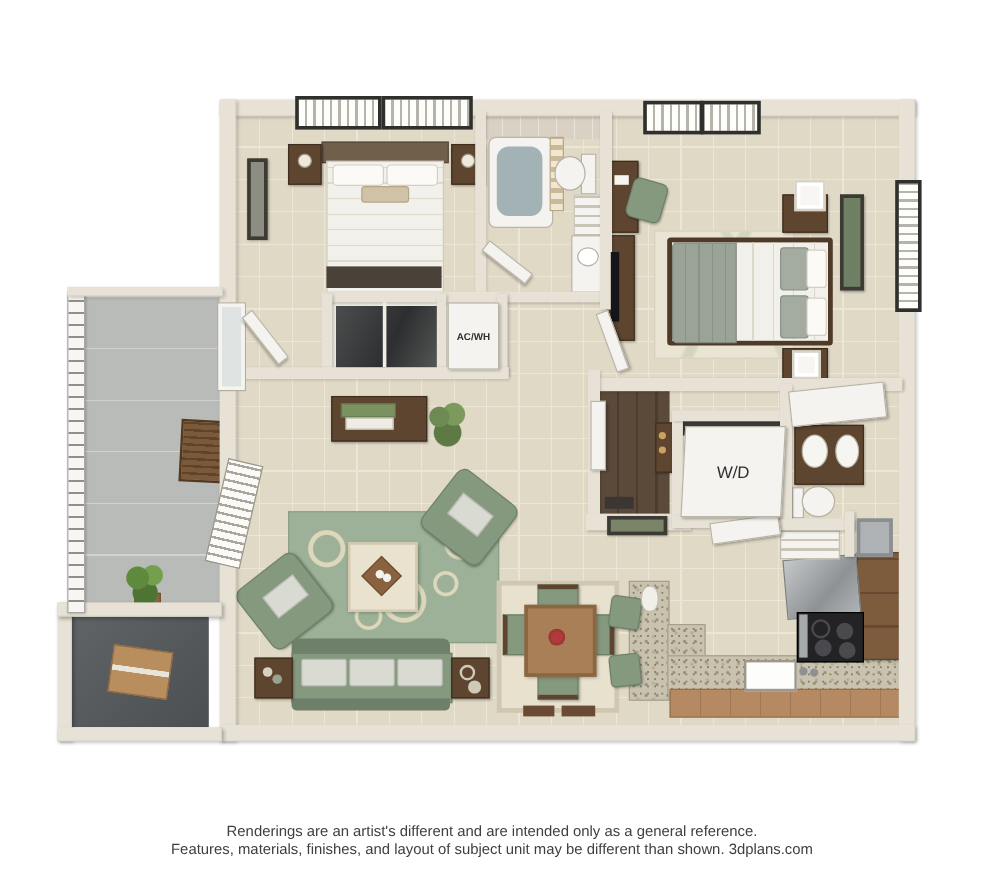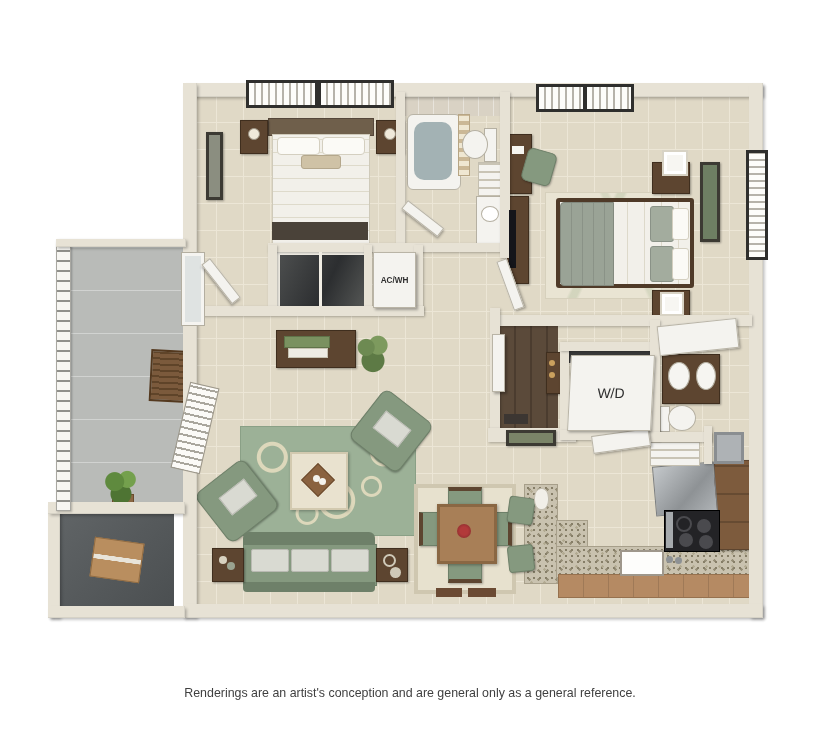--- a/index.html
+++ b/index.html
@@ -205,16 +205,17 @@
   <div class="abs" style="left:666px;top:512px;width:7px;height:36px;background:var(--stainless);z-index:5;"></div>
   <div class="abs shelf" style="left:650px;top:440px;width:48px;height:24px;"></div>
   <div class="abs white-door" style="left:592px;top:432px;width:56px;height:16px;transform:rotate(-8deg);"></div>
 
   <div class="abs" style="left:150px;top:350px;width:34px;height:48px;z-index:3;transform:rotate(3deg);background:repeating-linear-gradient(0deg,#7b5a3c 0 4px,#5f4429 4px 6px);border:2px solid #54391f;"></div>
   <div class="abs" style="left:100px;top:464px;width:42px;height:44px;z-index:3;background:radial-gradient(circle at 35% 40%,#5f8a3e 9px,transparent 10px),radial-gradient(circle at 65% 35%,#74a04d 8px,transparent 9px),radial-gradient(circle at 50% 68%,#4e7433 10px,transparent 11px);"></div>
   <div class="abs" style="left:112px;top:494px;width:20px;height:10px;background:#8a6743;border:1px solid #6b4a2d;z-index:2;"></div>
   <div class="abs" style="left:92px;top:540px;width:48px;height:38px;z-index:3;transform:rotate(8deg);background:#b98e5f;border:1px solid #8f6a41;background-image:linear-gradient(0deg,transparent 46%,#e8e4da 47% 58%,transparent 59%);"></div>
 
   <div id="footer">
-    <div>Renderings are an artist's conception and are general only as a general reference.</div>
+    <div>Renderings are an artist's different and are intended only as a general reference.</div>
+    <div>Features, materials, finishes, and layout of subject unit may be different than shown. 3dplans.com</div>
   </div>
 
 </div>
 
 </body></html>

